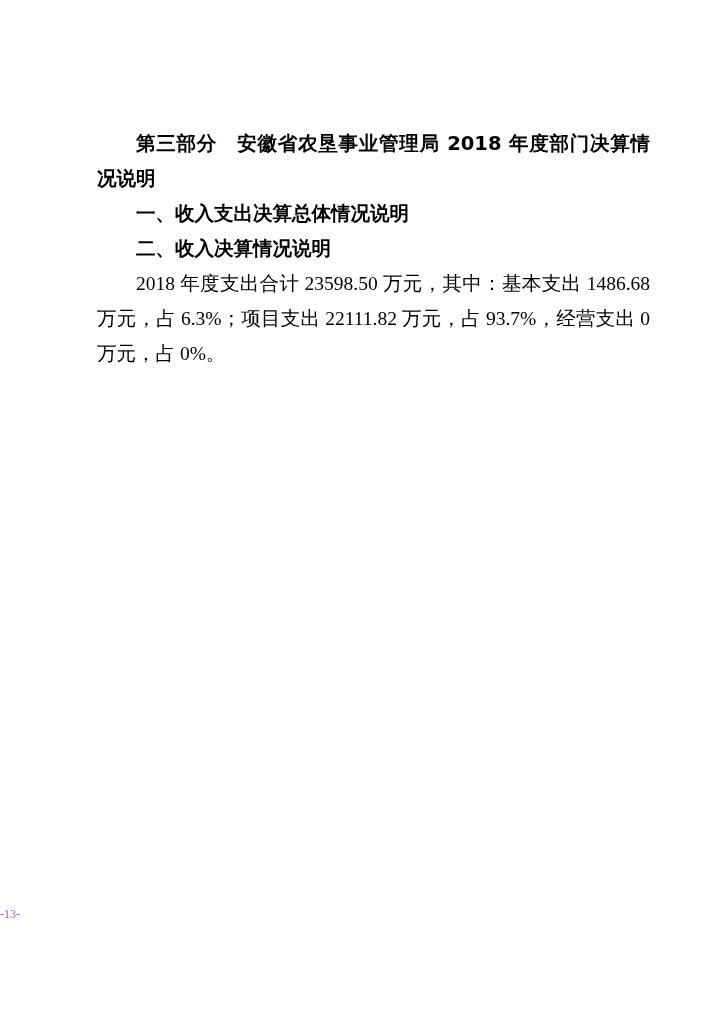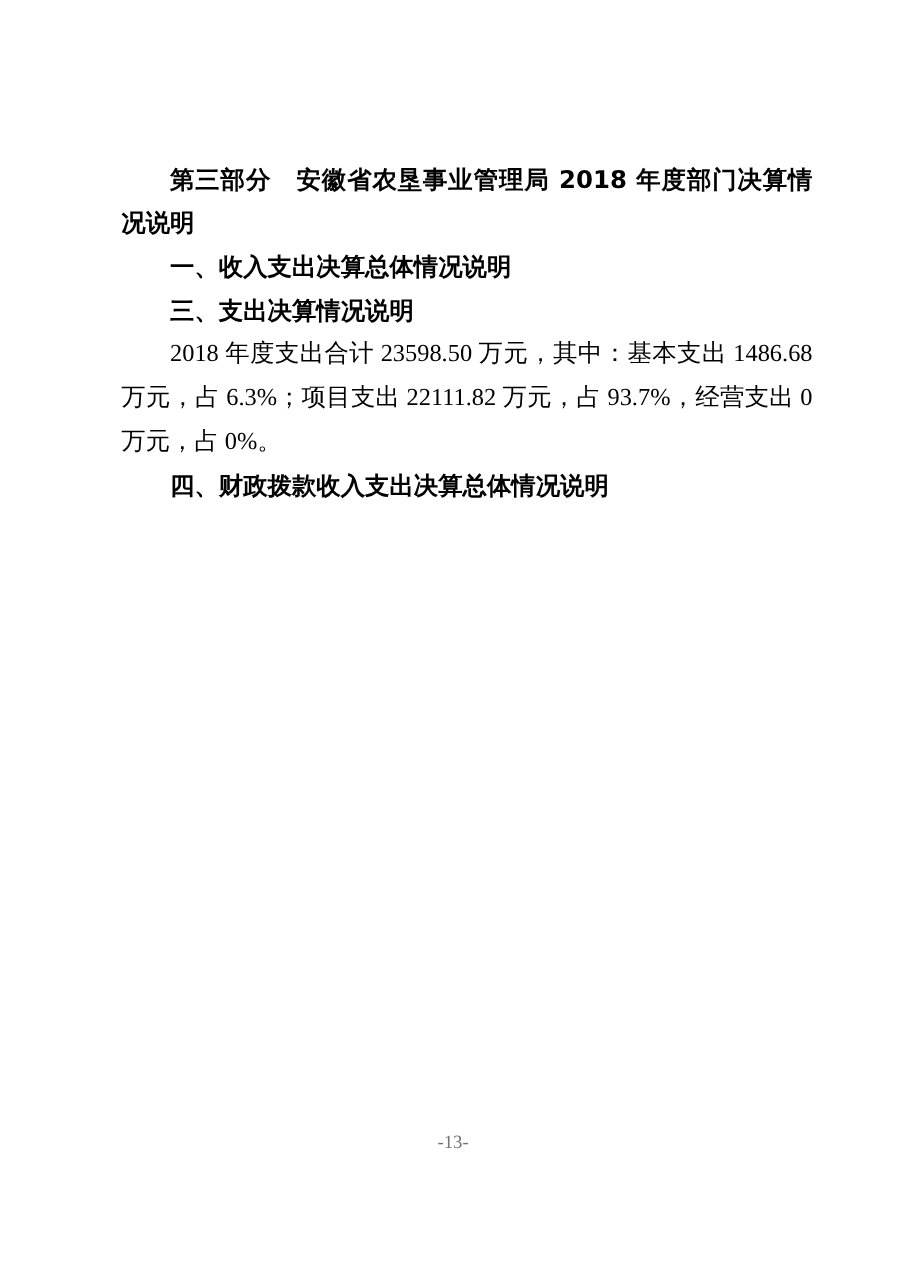--- a/index.html
+++ b/index.html
@@ -37,41 +37,39 @@
   .doc-title,
   .sec-heading {
     font-weight: 700;
     font-family: "DejaVu Sans", "Liberation Sans", sans-serif;
   }
   .page-number {
     position: absolute;
     left: 0;
     top: 902px;
     width: 725px;
-    text-align: center;
-    color: #737373;
+    color: #8b5cf6;
     font-family: "Liberation Serif", "DejaVu Serif", serif;
-    font-size: 15px;
+    font-size: 12px;
     line-height: 24px;
   }
 </style>
 </head>
 <body>
 
 <div class="page">
 
   <div class="text-block">
 
     <p class="doc-title">第三部分　安徽省农垦事业管理局 2018 年度部门决算情况说明</p>
 
     <p class="sec-heading">一、收入支出决算总体情况说明</p>
 
+    <p class="sec-heading">二、收入决算情况说明</p>
 
-    <p class="sec-heading">三、支出决算情况说明</p>
     <p class="body-para">2018 年度支出合计 23598.50 万元，其中：基本支出 1486.68 万元，占 6.3%；项目支出 22111.82 万元，占 93.7%，经营支出 0 万元，占 0%。</p>
 
-    <p class="sec-heading">四、财政拨款收入支出决算总体情况说明</p>
 
   </div>
 
   <div class="page-number">-13-</div>
 
 </div>
 
 </body></html>

